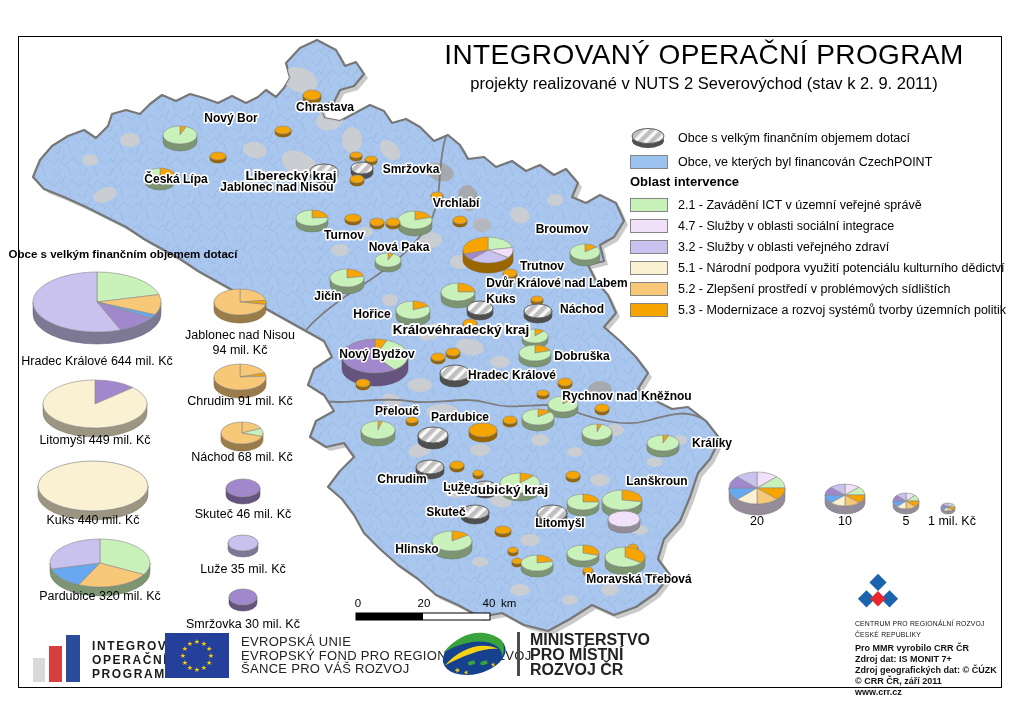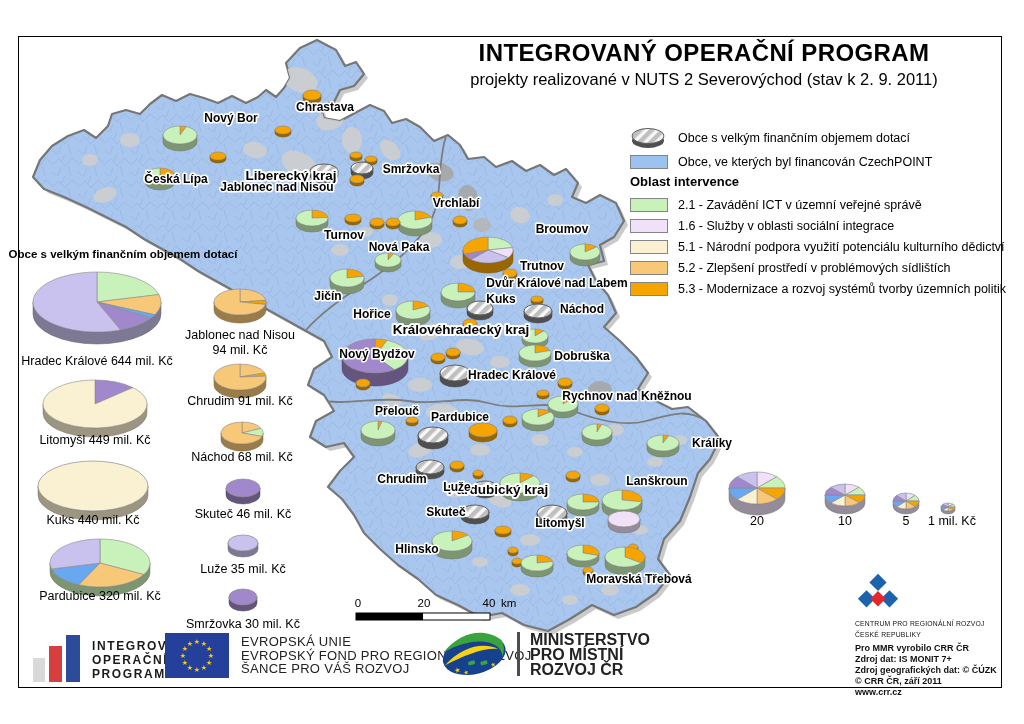--- a/index.html
+++ b/index.html
@@ -1,21 +1,21 @@
 <!DOCTYPE html>
 <html><head>
 <meta charset="utf-8">
 <style>
   html,body{margin:0;padding:0;background:#fff;width:1024px;height:724px;
     font-family:"Liberation Sans","DejaVu Sans",sans-serif;position:relative;overflow:hidden;}
   .frame{position:absolute;left:18px;top:36px;width:984px;height:652px;
     border:1.5px solid #000;box-sizing:border-box;background:#fff;z-index:1;}
   #mapsvg{position:absolute;left:0;top:0;z-index:2;}
   .title-block{position:absolute;z-index:3;left:420px;top:39px;width:568px;text-align:center;}
-  .title{font-size:24px;font-weight:bold;letter-spacing:.4px;color:#000;}
+  .title{font-size:28px;font-weight:normal;letter-spacing:.4px;color:#000;}
   .subtitle{font-size:16.5px;margin-top:3px;color:#000;}
   .legend{position:absolute;z-index:3;left:630px;top:126px;width:374px;}
   .lg-row{display:flex;align-items:center;height:17px;margin-bottom:4px;}
   .lg-row .sw{width:38px;height:14px;border:1px solid #858585;margin-right:10px;flex:0 0 auto;box-sizing:border-box;}
   .lg-label{font-size:12.5px;white-space:nowrap;color:#000;}
   .lg-header{font-weight:bold;font-size:13px;margin:1px 0 7px;color:#000;}
   .hatch-ic{width:38px;height:24px;margin-right:10px;flex:0 0 auto;}
   .row-tall{height:24px;margin-bottom:3px;}
   .f-iop{position:absolute;z-index:3;left:33px;top:630px;display:flex;align-items:flex-end;}
   .iop-text{margin-left:9px;margin-bottom:1px;}
@@ -53,21 +53,25 @@
     <span class="lg-label">Obce, ve kterých byl financován CzechPOINT</span>
   </div>
   <div class="lg-header">Oblast intervence</div>
   <div id="lg-items">
       <div class="lg-row">
         <span class="sw" style="background: rgb(201, 241, 186);"></span>
         <span class="lg-label">2.1 - Zavádění ICT v územní veřejné správě</span>
       </div>
       <div class="lg-row">
         <span class="sw" style="background: rgb(240, 225, 248);"></span>
-        <span class="lg-label">1.6 - Služby v oblasti sociální integrace</span>
+        <span class="lg-label">4.7 - Služby v oblasti sociální integrace</span>
+      </div>
+      <div class="lg-row">
+        <span class="sw" style="background: rgb(201, 193, 238);"></span>
+        <span class="lg-label">3.2 - Služby v oblasti veřejného zdraví</span>
       </div>
       <div class="lg-row">
         <span class="sw" style="background: rgb(250, 240, 210);"></span>
         <span class="lg-label">5.1 - Národní podpora využití potenciálu kulturního dědictví</span>
       </div>
       <div class="lg-row">
         <span class="sw" style="background: rgb(247, 200, 120);"></span>
         <span class="lg-label">5.2 - Zlepšení prostředí v problémových sídlištích</span>
       </div>
       <div class="lg-row">

